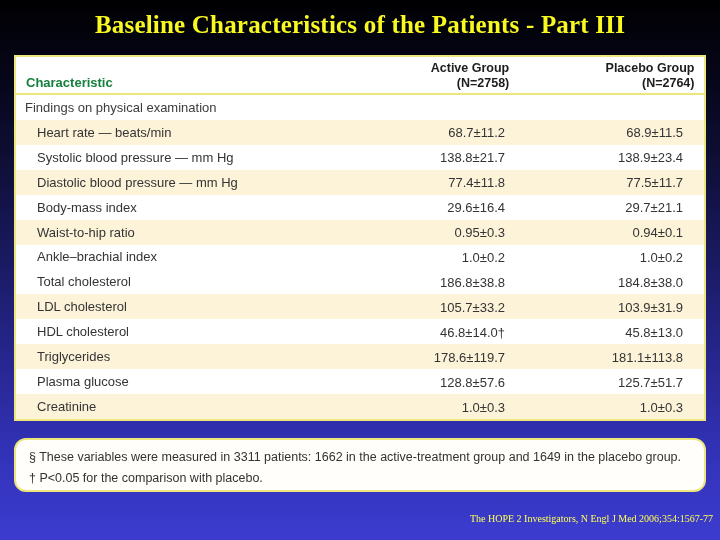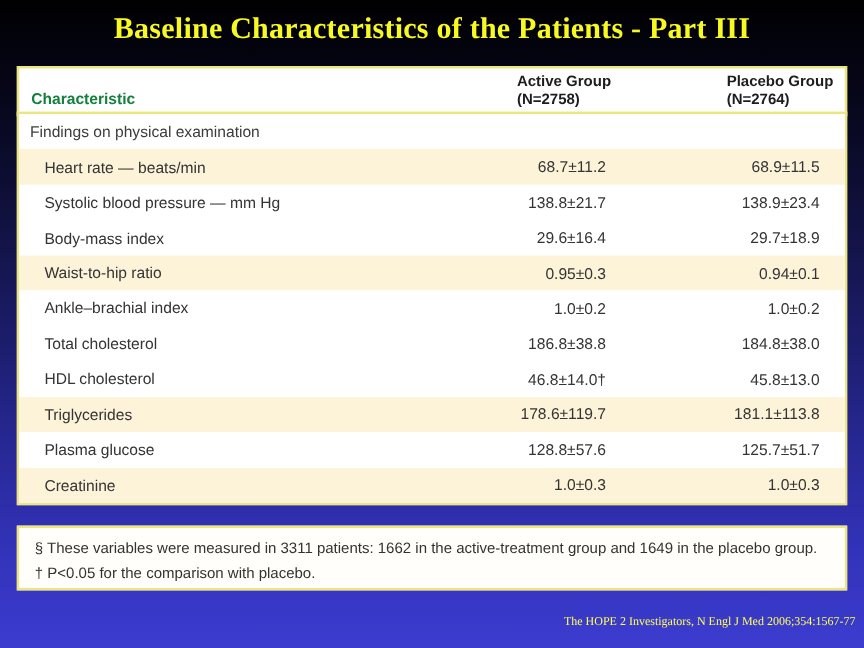--- a/index.html
+++ b/index.html
@@ -27,21 +27,21 @@
     background:#ffffff;
   }
   .header-box { top:55px; height:42px; }
   .char-label {
     position:absolute; left:10px; bottom:5px;
     font-size:13px; font-weight:bold; color:#15803d;
   }
   .col-head {
     position:absolute; top:4px;
     transform:translateX(-50%);
-    text-align:left; white-space:nowrap;
+    text-align:right; white-space:nowrap;
     font-weight:bold; font-size:12.5px; line-height:15px;
     color:#1d1d1d;
   }
   .col-head.active  { left:454px; }
   .col-head.placebo { left:634px; }
 
   .body-box { top:93px; height:328px; display:flex; flex-direction:column; }
   .t-row {
     flex:1 1 auto; position:relative;
     display:flex; align-items:center;
@@ -55,21 +55,21 @@
     position:absolute; top:50%; transform:translateY(-50%);
     white-space:nowrap; color:#343434;
   }
   .val.active  { right:199px; }
   .val.placebo { right:21px; }
 
   .footnote-box {
     top:438px; height:54px;
     background:#fffefa;
     padding:7px 10px 0 13px;
-    font-size:12.5px; color:#333333;
+    font-size:12.5px; color:#333333;border-radius:12px;
   }
   .footnote-line { line-height:21px; white-space:nowrap; }
 
   .citation {
     position:absolute; right:7px; top:513px;
     font-family:"Liberation Serif", serif;
     font-size:10px; color:#ffff55;
     white-space:nowrap;
   }
 </style>
@@ -99,39 +99,49 @@
       <div class="t-row item cream">
         <span class="row-label">Heart rate — beats/min</span>
         <span class="val active">68.7±11.2</span>
         <span class="val placebo">68.9±11.5</span>
       </div>
       <div class="t-row item">
         <span class="row-label">Systolic blood pressure — mm Hg</span>
         <span class="val active">138.8±21.7</span>
         <span class="val placebo">138.9±23.4</span>
       </div>
+      <div class="t-row item cream">
+        <span class="row-label">Diastolic blood pressure — mm Hg</span>
+        <span class="val active">77.4±11.8</span>
+        <span class="val placebo">77.5±11.7</span>
+      </div>
       <div class="t-row item">
         <span class="row-label">Body-mass index</span>
         <span class="val active">29.6±16.4</span>
-        <span class="val placebo">29.7±18.9</span>
+        <span class="val placebo">29.7±21.1</span>
       </div>
       <div class="t-row item cream">
         <span class="row-label">Waist-to-hip ratio</span>
         <span class="val active">0.95±0.3</span>
         <span class="val placebo">0.94±0.1</span>
       </div>
       <div class="t-row item">
         <span class="row-label">Ankle–brachial index</span>
         <span class="val active">1.0±0.2</span>
         <span class="val placebo">1.0±0.2</span>
       </div>
       <div class="t-row item">
         <span class="row-label">Total cholesterol</span>
         <span class="val active">186.8±38.8</span>
         <span class="val placebo">184.8±38.0</span>
+      </div>
+      <div class="t-row item cream">
+        <span class="row-label">LDL cholesterol</span>
+        <span class="val active">105.7±33.2</span>
+        <span class="val placebo">103.9±31.9</span>
       </div>
       <div class="t-row item">
         <span class="row-label">HDL cholesterol</span>
         <span class="val active">46.8±14.0†</span>
         <span class="val placebo">45.8±13.0</span>
       </div>
       <div class="t-row item cream">
         <span class="row-label">Triglycerides</span>
         <span class="val active">178.6±119.7</span>
         <span class="val placebo">181.1±113.8</span>

